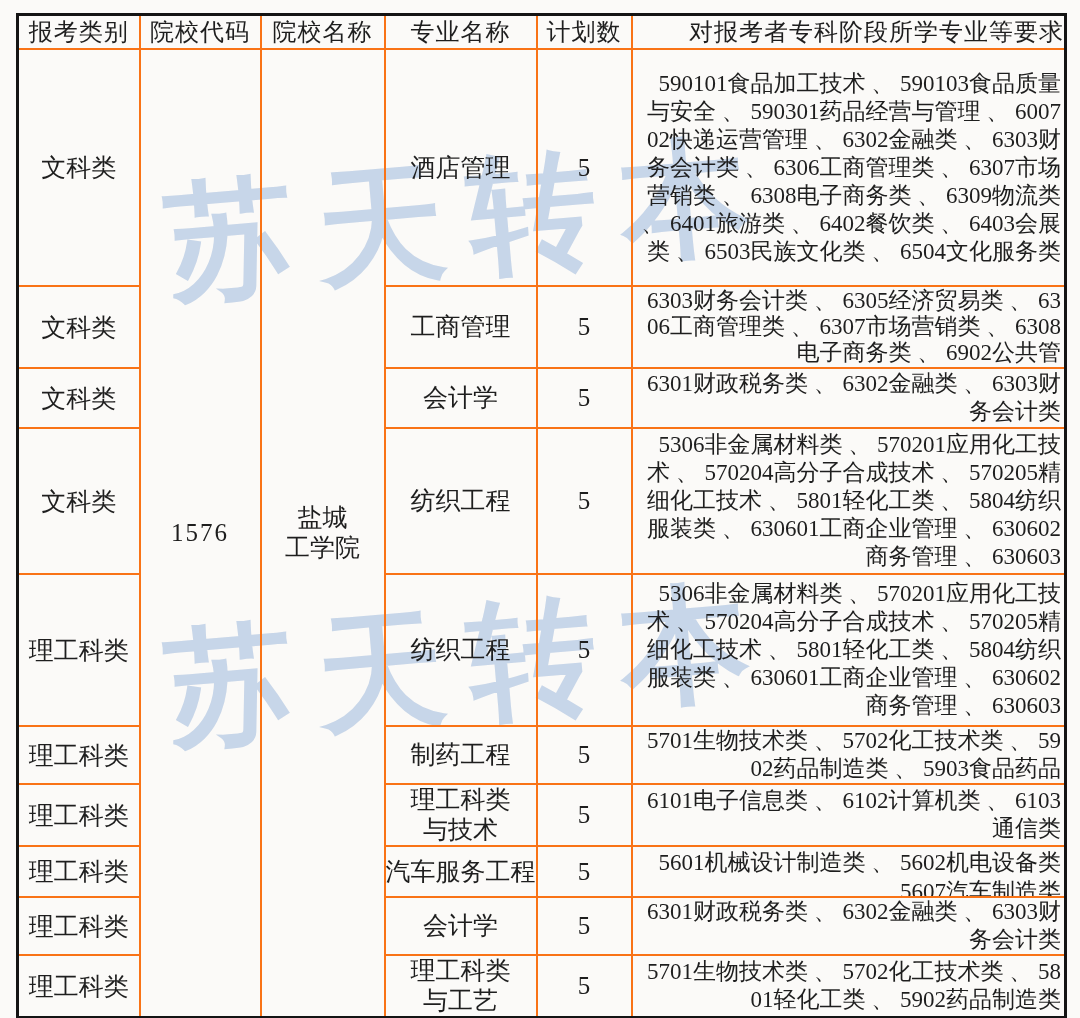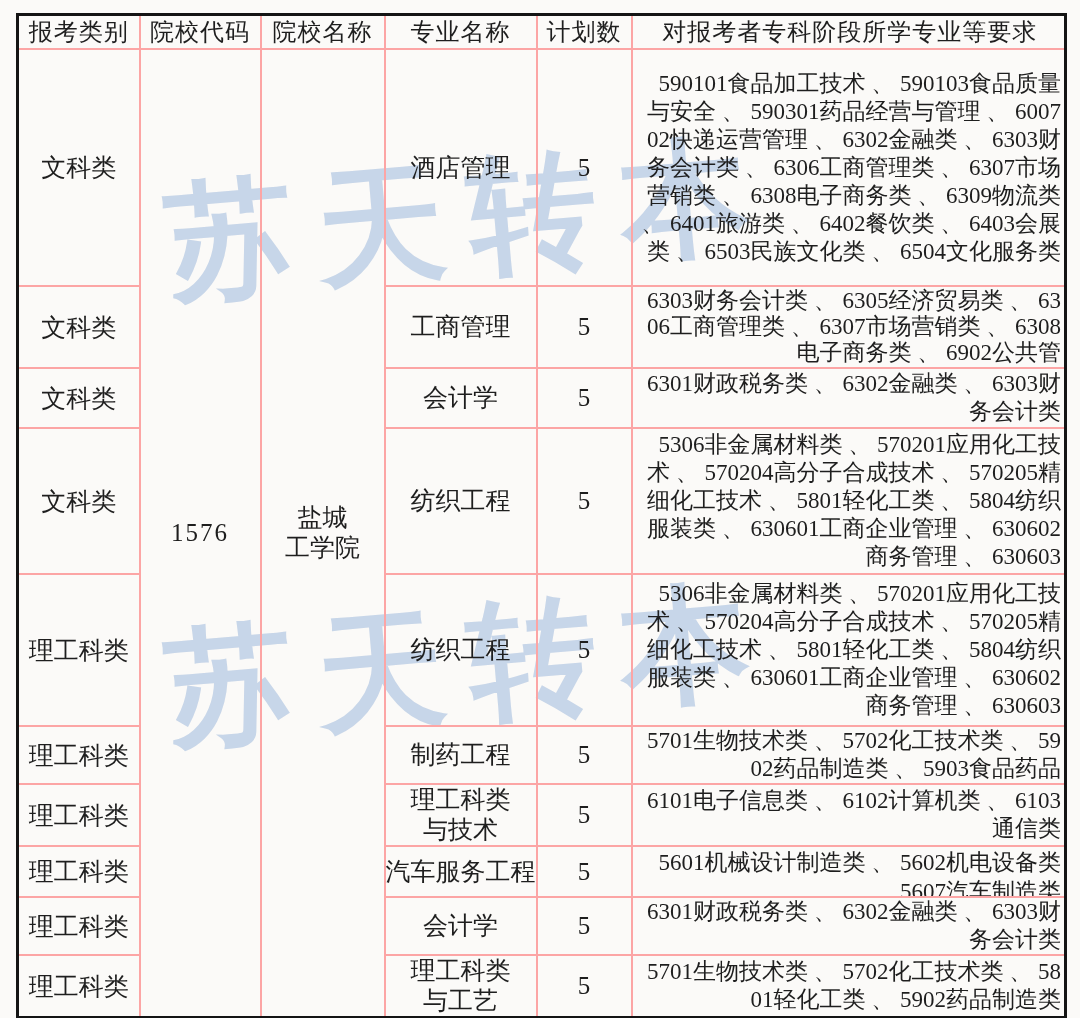--- a/index.html
+++ b/index.html
@@ -10,26 +10,26 @@
   
   .wm{position:absolute;left:166px;z-index:0;pointer-events:none;white-space:nowrap;
       font-family:"Liberation Sans","DejaVu Sans",sans-serif;font-weight:700;
       font-size:128px;letter-spacing:24px;color:rgba(147,178,217,0.50);
       transform:rotate(-5deg);transform-origin:left center;}
   .wm1{top:160px;}
   .wm2{top:606px;}
 
   table.plan{position:absolute;left:16px;top:13px;width:1048px;z-index:1;
       border-collapse:collapse;table-layout:fixed;background:transparent;}
-  .plan td,.plan th{border:2px solid #fca5a5;vertical-align:middle;
+  .plan td,.plan th{border:2px solid #f97316;vertical-align:middle;
       font-weight:normal;background:transparent;padding:0;}
   .plan{border:3px solid #141414;}
   .plan tr.hdr{height:33px;}
   .plan tr.hdr th{font-size:24px;letter-spacing:1px;}
-  th.h-req{text-align:center;padding-left:3px;border-radius:13px;}
+  th.h-req{text-align:right;padding-left:3px;border-radius:13px;}
 
   td.cat,td.code,td.school,td.major,td.plan-n{text-align:center;font-size:25px;}
   td.school,td.major{white-space:pre-line;line-height:30px;margin-left:16px;}
   td.code{font-size:25px;letter-spacing:2px;}
   td.req{font-size:23px;text-align:right;padding:0 3px 0 4px;}
   td.req .rq{line-height:28px;overflow:hidden;word-break:break-all;line-break:anywhere;}
 
   tr.r1{height:237px;} tr.r2{height:82px;}  tr.r3{height:60px;}
   tr.r4{height:146px;} tr.r5{height:152px;} tr.r6{height:58px;}
   tr.r7{height:58px;}  tr.r8{height:51px;}  tr.r9{height:57px;}

